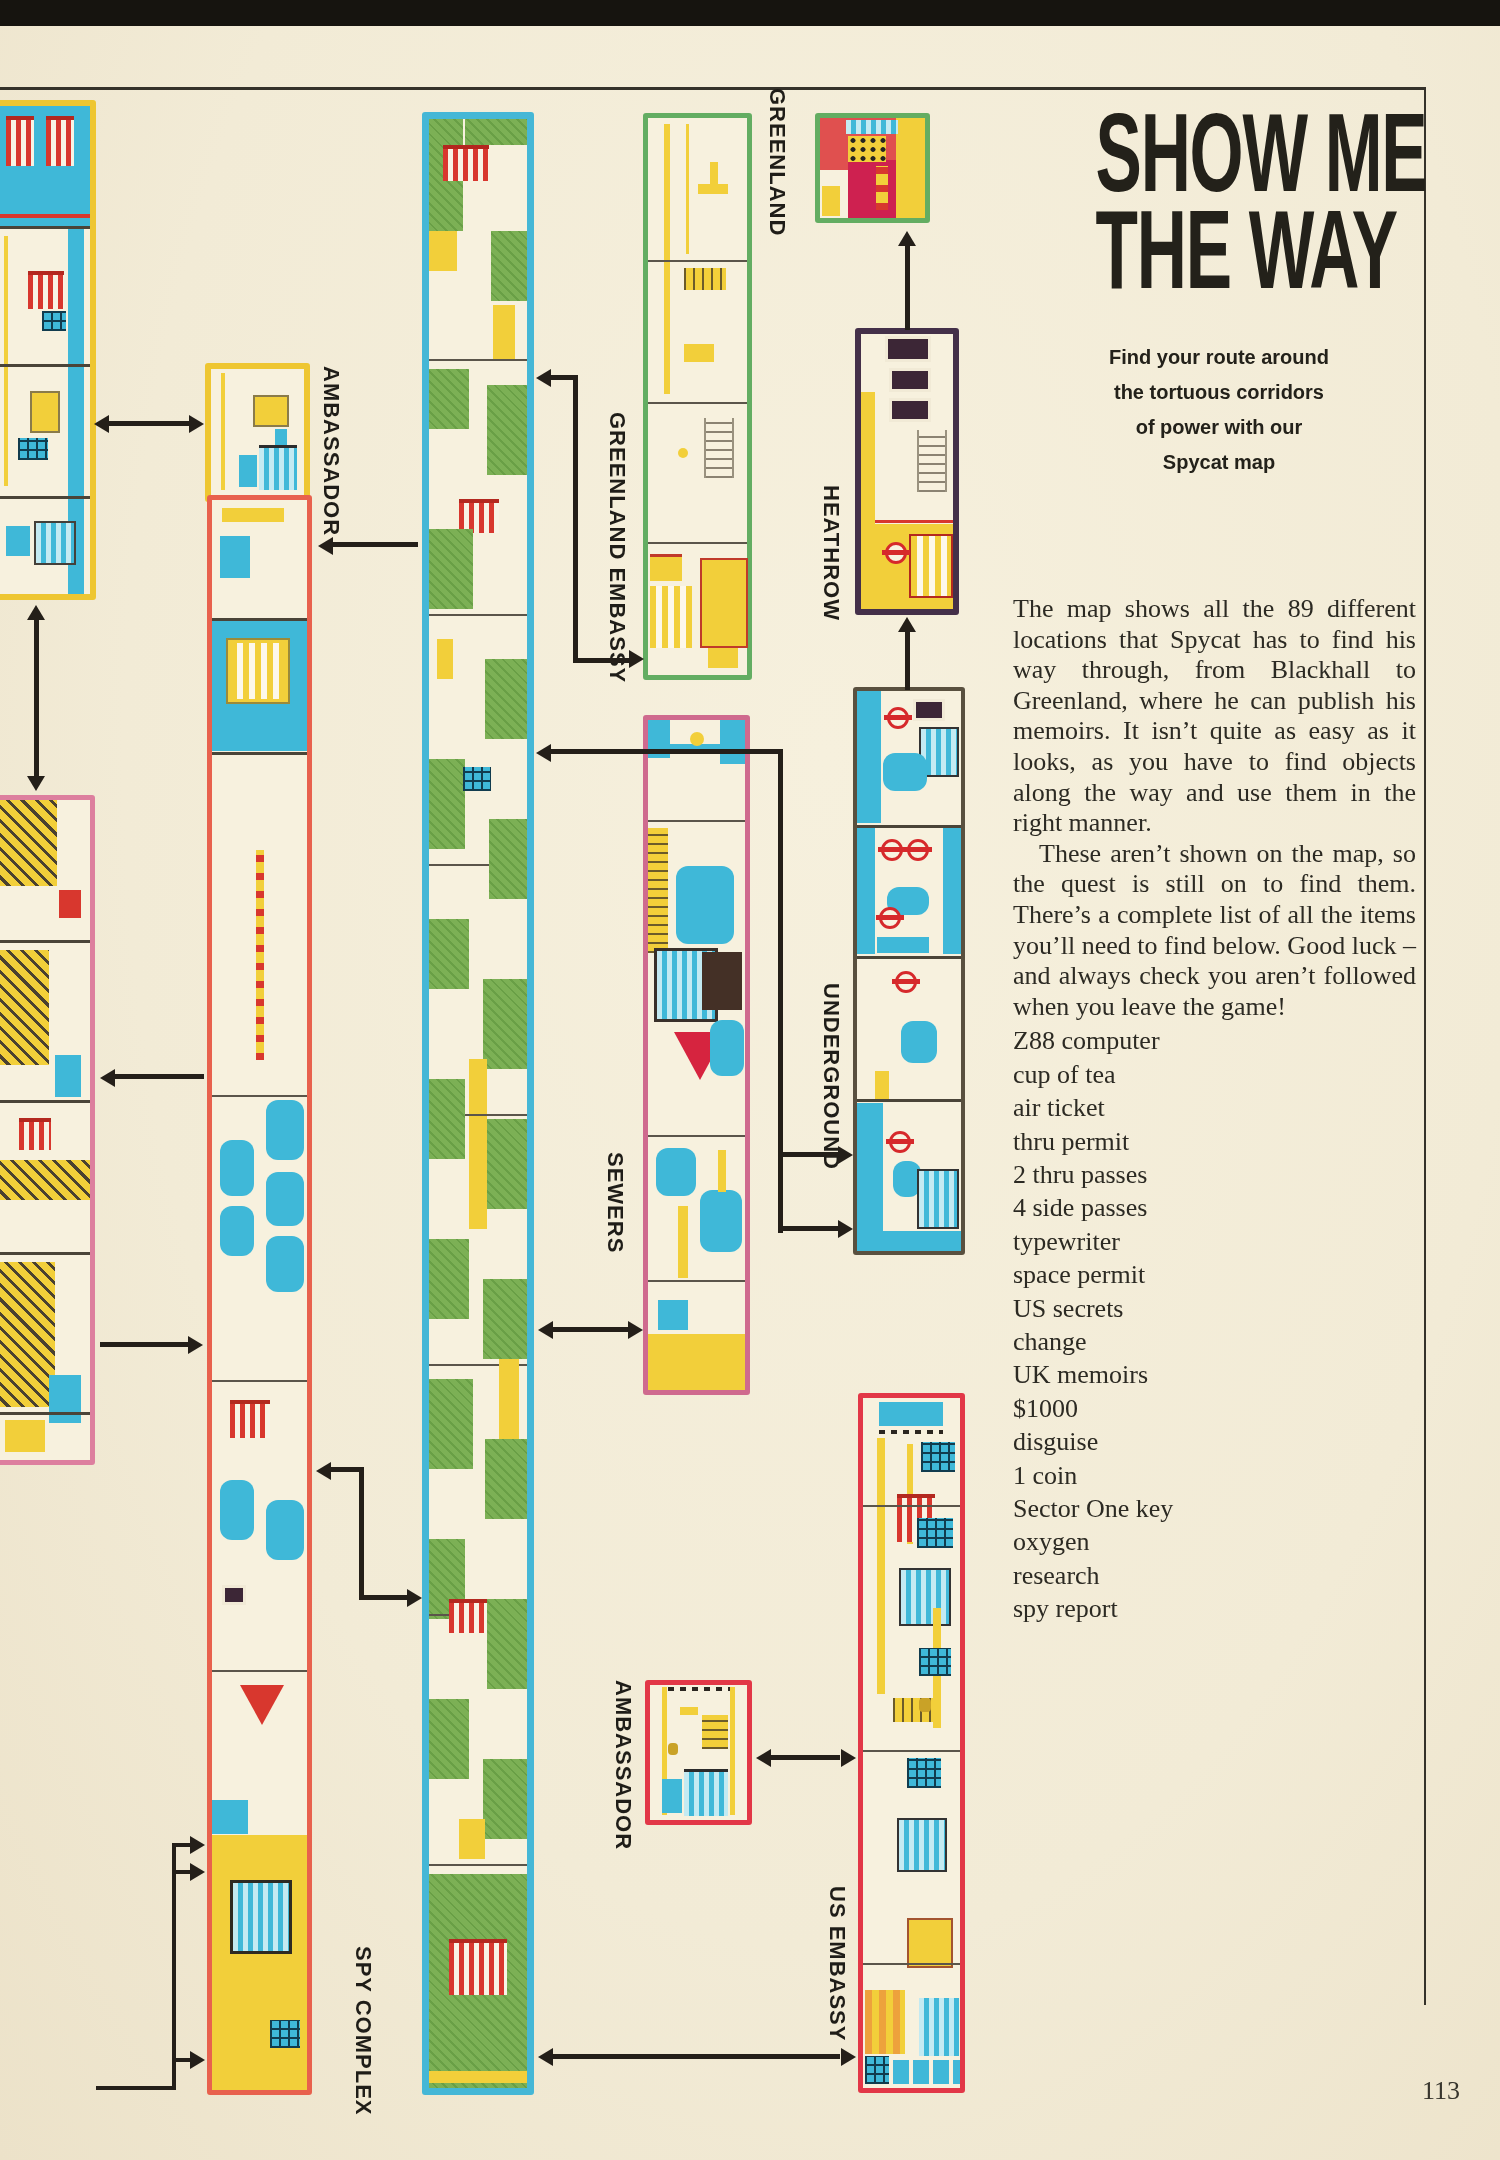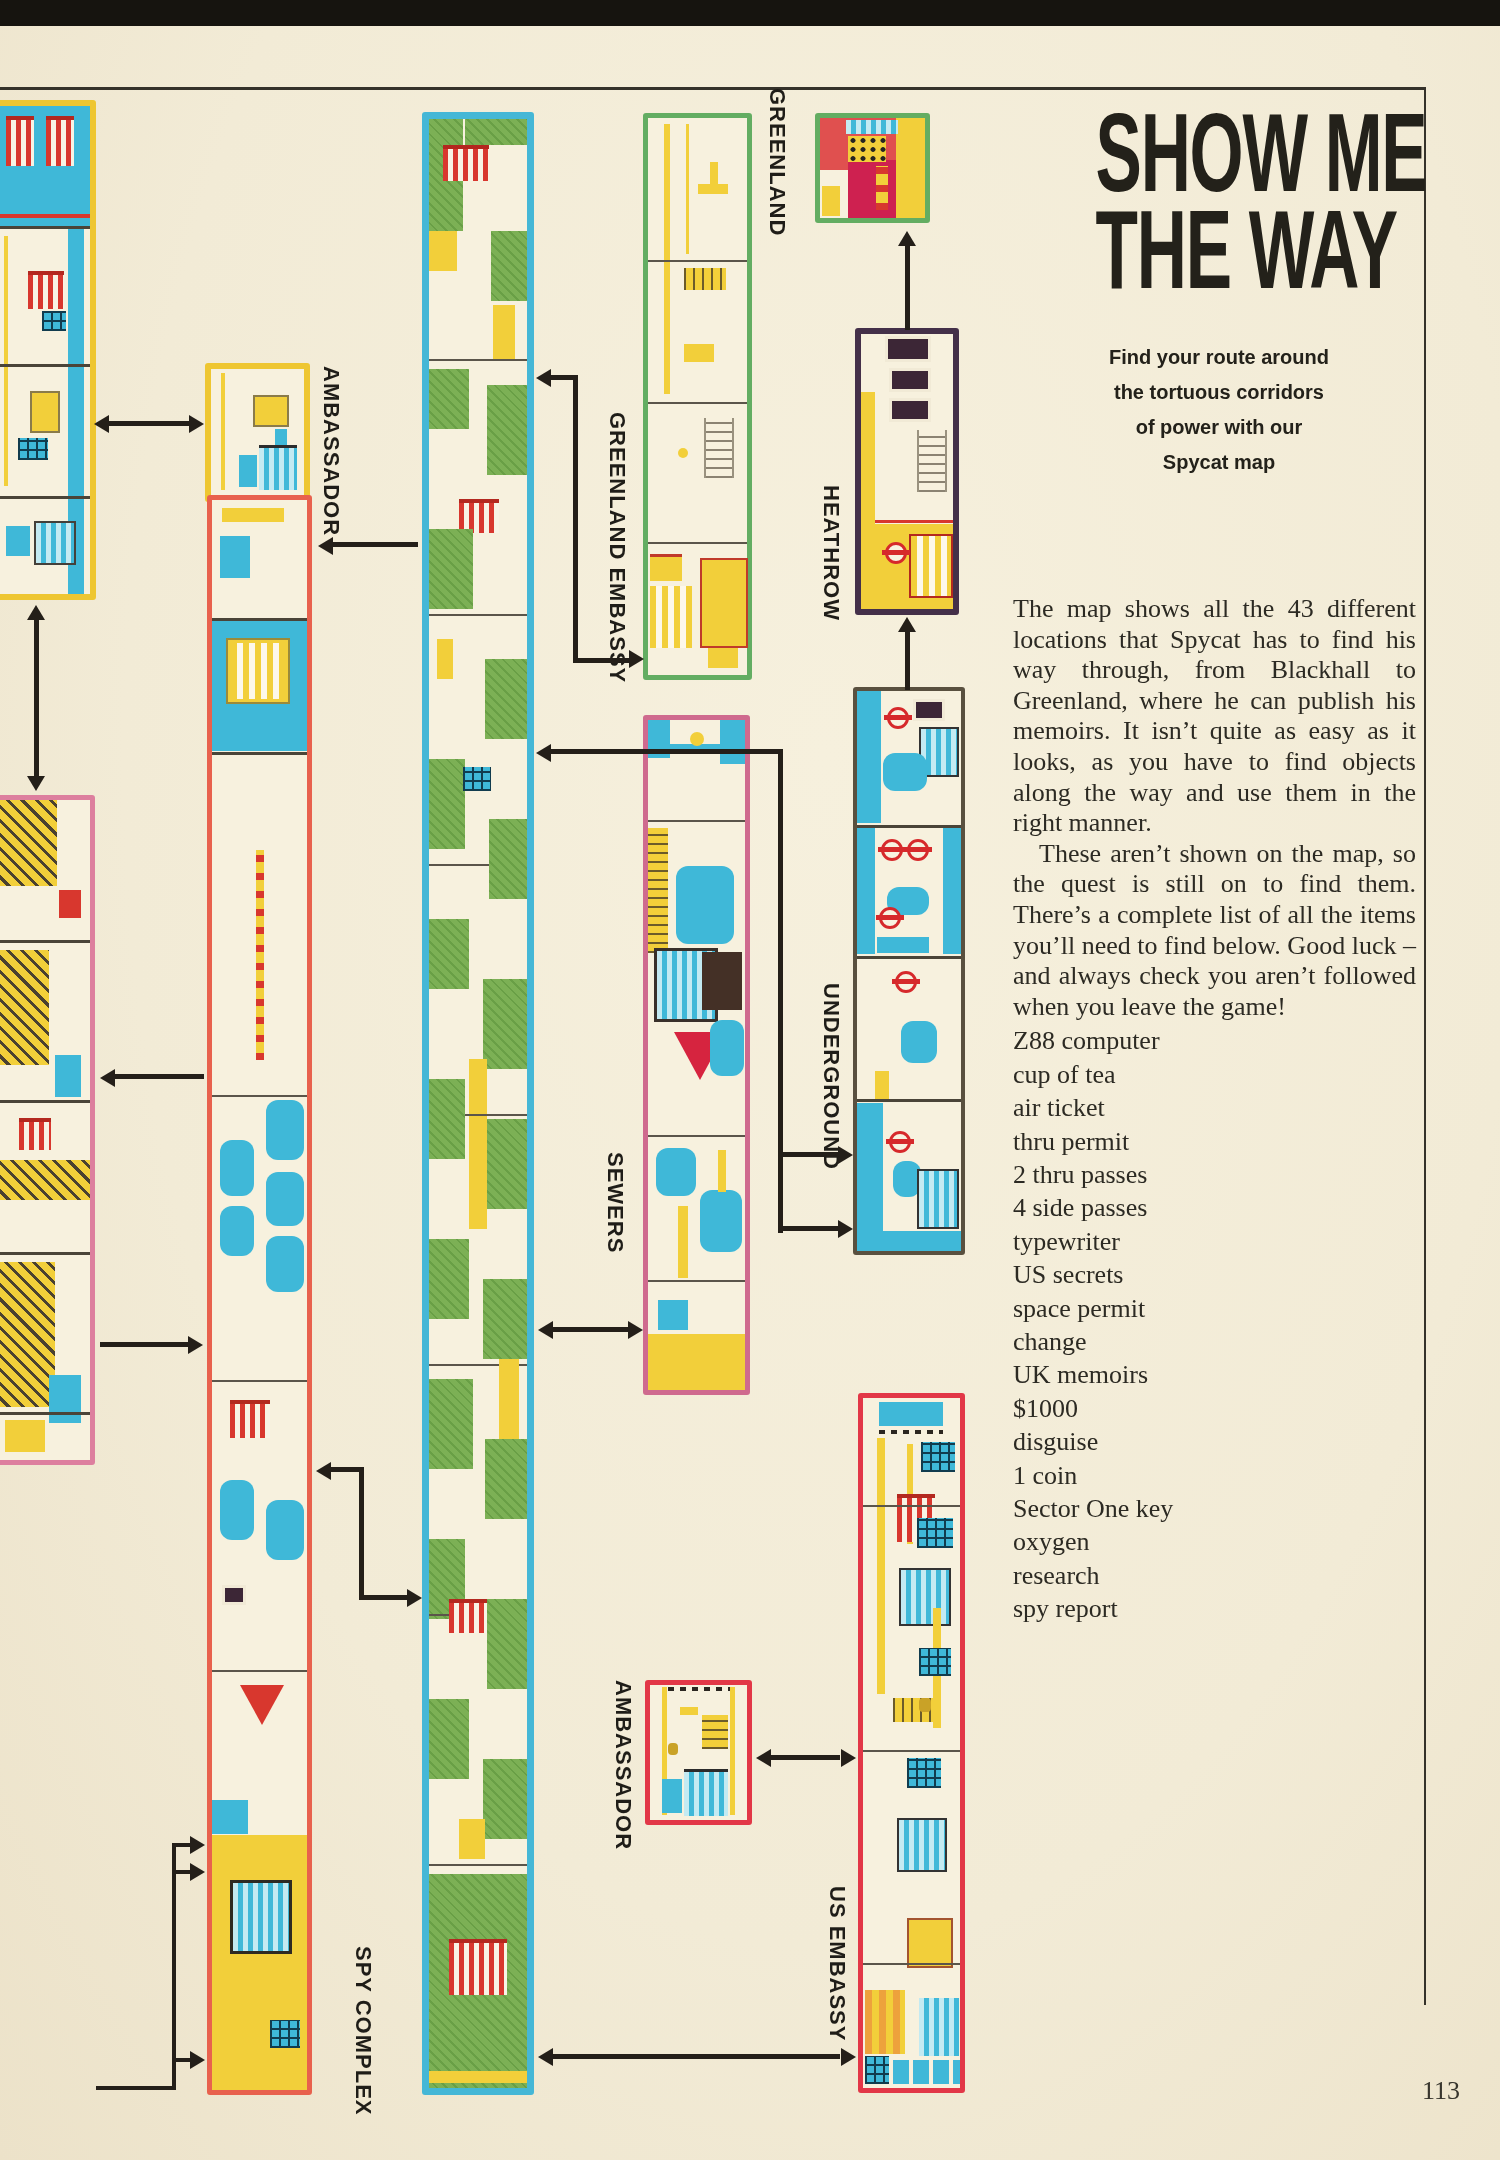--- a/index.html
+++ b/index.html
@@ -77,32 +77,32 @@
     <div class="title-line">THE WAY</div>
   </div>
   <div class="abs" id="standfirst">
     <div class="sf-line">Find your route around</div>
     <div class="sf-line">the tortuous corridors</div>
     <div class="sf-line">of power with our</div>
     <div class="sf-line">Spycat map</div>
   </div>
 
   <div class="abs" id="article-body">
-    <p id="para1">The map shows all the 43 different locations that Spycat has to find his way through, from Blackhall to Greenland, where he can publish his memoirs. It isn’t quite as easy as it looks, as you have to find objects along the way and use them in the right manner.</p>
+    <p id="para1">The map shows all the 89 different locations that Spycat has to find his way through, from Blackhall to Greenland, where he can publish his memoirs. It isn’t quite as easy as it looks, as you have to find objects along the way and use them in the right manner.</p>
     <p id="para2">These aren’t shown on the map, so the quest is still on to find them. There’s a complete list of all the items you’ll need to find below. Good luck – and always check you aren’t followed when you leave the game!</p>
     <ul id="item-list">
       <li>Z88 computer</li>
       <li>cup of tea</li>
       <li>air ticket</li>
       <li>thru permit</li>
       <li>2 thru passes</li>
       <li>4 side passes</li>
       <li>typewriter</li>
+      <li>space permit</li>
       <li>US secrets</li>
-      <li>space permit</li>
       <li>change</li>
       <li>UK memoirs</li>
       <li>$1000</li>
       <li>disguise</li>
       <li>1 coin</li>
       <li>Sector One key</li>
       <li>oxygen</li>
       <li>research</li>
       <li>spy report</li>
     </ul>

